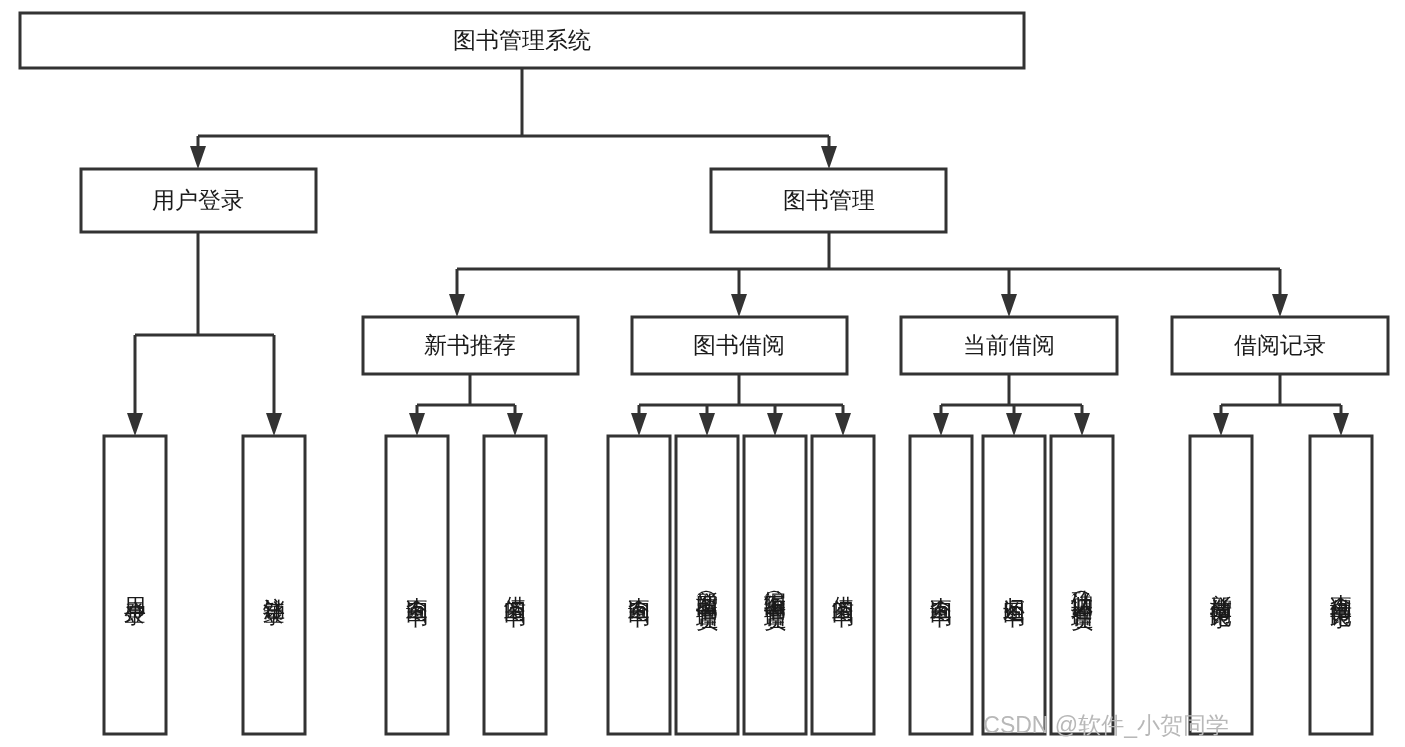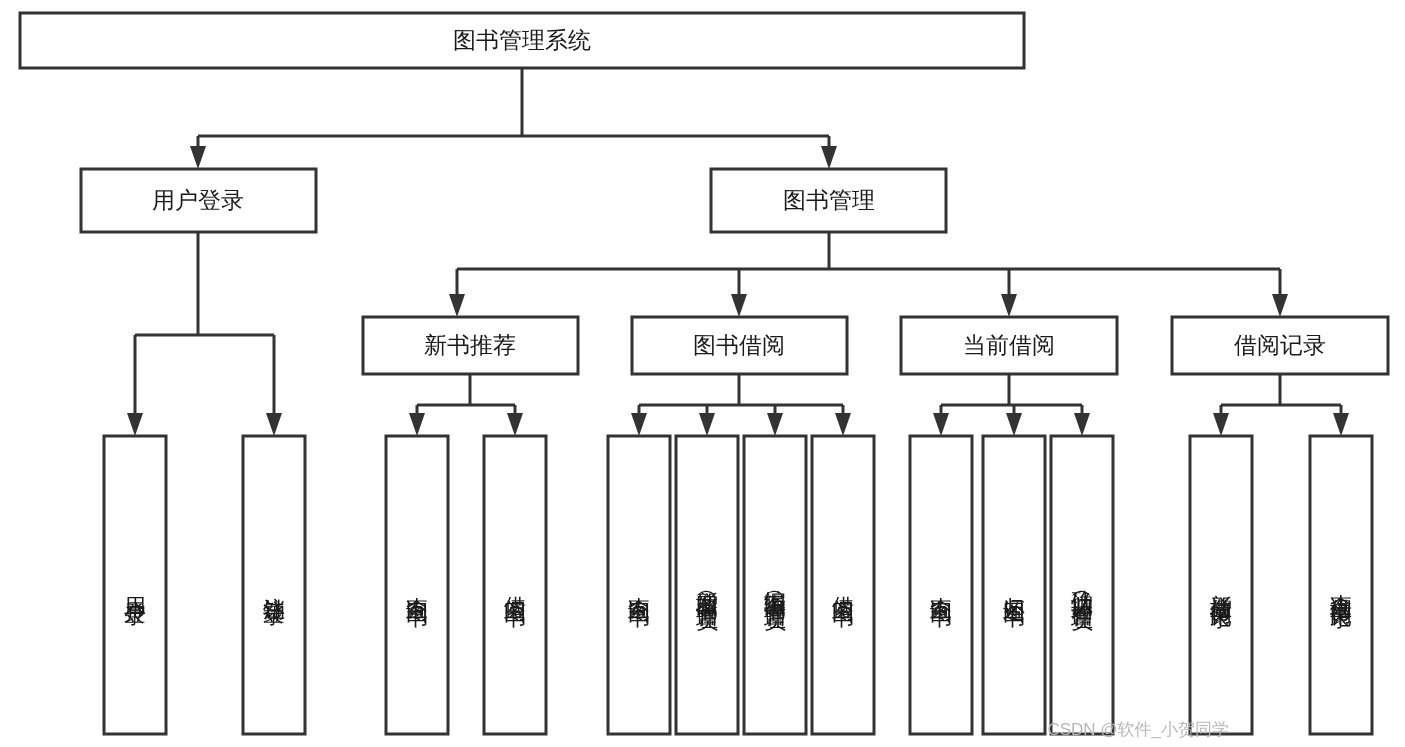--- a/index.html
+++ b/index.html
@@ -61,21 +61,21 @@
     justify-content: center;
     text-align: center;
     white-space: nowrap;
     pointer-events: none;
   }
   .watermark {
     position: absolute;
     right: 8px;
     bottom: 6px;
     font-family: "Liberation Sans", "DejaVu Sans", sans-serif;
-    font-size: 17px;
+    font-size: 23px;
     color: #b8b8b8;
     white-space: nowrap;
   }
 </style>
 </head>
 <body>
 
 <div id="diagram-root">
 
   <svg class="diagram-svg" viewBox="0 0 1405 747">

